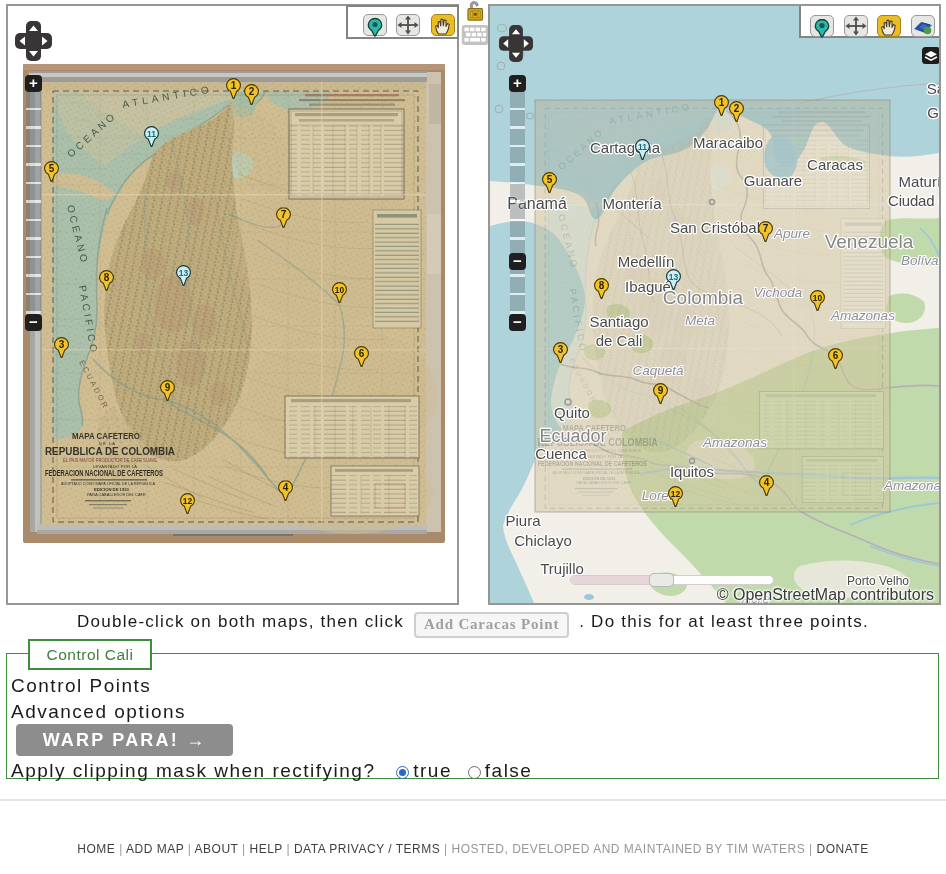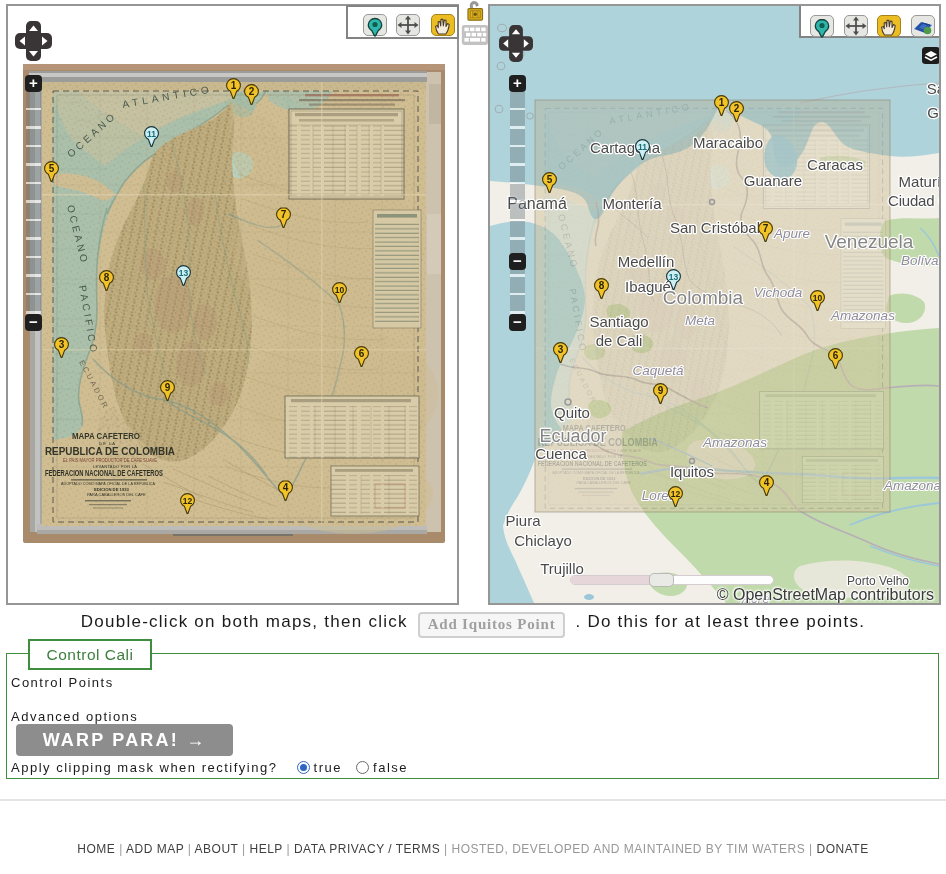--- a/index.html
+++ b/index.html
@@ -23,21 +23,21 @@
 #instr { position:absolute; top:612px; left:0; width:946px; text-align:center;
   font-size:17px; color:#1b1b1b; letter-spacing:1.25px; }
 #acp { display:inline-block; border:2px solid #cfcfcf; background:#f6f6f6;
   border-radius:4px; color:#a0a0a0; font-weight:bold; font-size:15px;
   font-family:"Liberation Serif",serif; letter-spacing:0.8px; padding:2px 8px 3px; margin:0 4px; vertical-align:-2px; }
 #fs { position:absolute; left:6px; top:653px; width:933px; height:126px;
   border:1px solid #3e8e3e; }
 #legend { position:absolute; left:28px; top:639px; width:124px; height:31px;
   border:2px solid #3e8e3e; background:#fff; color:#3e7e3e; font-size:15.5px;
   letter-spacing:0.5px; text-align:center; line-height:27px; }
-.fsline { position:absolute; left:11px; font-size:13px; color:#1b1b1b; letter-spacing:1.5px; }
+.fsline { position:absolute; left:11px; font-size:19px; color:#1b1b1b; letter-spacing:1.5px; }
 #warp { position:absolute; left:16px; top:724px; width:217px; height:32px;
   background:#8d8d8d; border:none; border-radius:4px; color:#fff; font-weight:bold;
   font-size:18px; letter-spacing:2.2px; font-family:"Liberation Sans",sans-serif; }
 #hr { position:absolute; left:0; top:799px; width:946px; height:2px; background:#e4e4e4; }
 #footer { position:absolute; top:842px; left:0; width:946px; text-align:center;
   font-size:12px; color:#3f3f3f; letter-spacing:0.5px; }
 #footer .gray { color:#979797; }
 #footer .sep { color:#9a9a9a; }
 .radio { display:inline-block; width:13px; height:13px; border:1px solid #6a6a6a;
   border-radius:50%; vertical-align:-2px; margin:0 4px 0 9px; position:relative; background:#fff;}
@@ -542,25 +542,25 @@
 <path d="M3 10 L9 13.2 L15 10" fill="none" stroke="#fff" stroke-width="1.6"></path>
 </svg></div>
 <div style="position:absolute;left:80px;top:569px;width:204px;height:10px;border:1px solid #d4ccd0;border-radius:5px;background:#fdfdfd;z-index:45;">
   <div style="position:absolute;left:0;top:0;width:81px;height:8px;border-radius:5px 0 0 5px;background:#e6d6da;"></div>
   <div style="position:absolute;left:78px;top:-3px;width:25px;height:14px;background:#e9e9e6;border:1px solid #b9b9b5;border-radius:5px;"></div>
 </div>
 <div style="position:absolute;right:5px;top:580px;z-index:44;font-size:16px;color:#3a3a3a;text-shadow:0 0 3px #fff,0 0 3px #fff,1px 1px 2px #fff,-1px -1px 2px #fff;">© OpenStreetMap contributors</div>
 
 </div>
 
-<div id="instr">Double-click on both maps, then click <span id="acp">Add Iquitos Point</span> . Do this for at least three points.</div>
+<div id="instr">Double-click on both maps, then click <span id="acp">Add Caracas Point</span> . Do this for at least three points.</div>
 <div id="fs"></div>
 <div id="legend">Control Cali</div>
 <div class="fsline" style="top:675px;">Control Points</div>
-<div class="fsline" style="top:701px;margin-top:8px;">Advanced options</div>
+<div class="fsline" style="top:701px;">Advanced options</div>
 <button id="warp">WARP PARA! →</button>
 <div class="fsline" style="top:760px;">Apply clipping mask when rectifying? <span class="radio sel"></span>true <span class="radio"></span>false</div>
 <div id="hr"></div>
 <div id="footer">HOME <span class="sep">|</span> ADD MAP <span class="sep">|</span> ABOUT <span class="sep">|</span> HELP <span class="sep">|</span> DATA PRIVACY / TERMS <span class="sep">|</span> <span class="gray">HOSTED, DEVELOPED AND MAINTAINED BY TIM WATERS</span> <span class="sep">|</span> DONATE</div>
 <div class="marker" style="left:226.0px;top:77.5px;"><svg width="15" height="21" viewBox="0 0 15 21">
 <path d="M7.5 0.6 C3.7 0.6 0.6 3.6 0.6 7.3 C0.6 9.9 2.1 12 4.4 13.3 L7 20.3 C7.2 20.9 7.8 20.9 8 20.3 L10.6 13.3 C12.9 12 14.4 9.9 14.4 7.3 C14.4 3.6 11.3 0.6 7.5 0.6 Z" fill="#f2c229" stroke="#453908" stroke-width="1.1"></path>
 <text x="7.5" y="10.8" text-anchor="middle" font-family="Liberation Sans" font-size="10" font-weight="bold" fill="#2a2405">1</text>
 </svg></div>
 <div class="marker" style="left:244.0px;top:84px;"><svg width="15" height="21" viewBox="0 0 15 21">
 <path d="M7.5 0.6 C3.7 0.6 0.6 3.6 0.6 7.3 C0.6 9.9 2.1 12 4.4 13.3 L7 20.3 C7.2 20.9 7.8 20.9 8 20.3 L10.6 13.3 C12.9 12 14.4 9.9 14.4 7.3 C14.4 3.6 11.3 0.6 7.5 0.6 Z" fill="#f2c229" stroke="#453908" stroke-width="1.1"></path>

